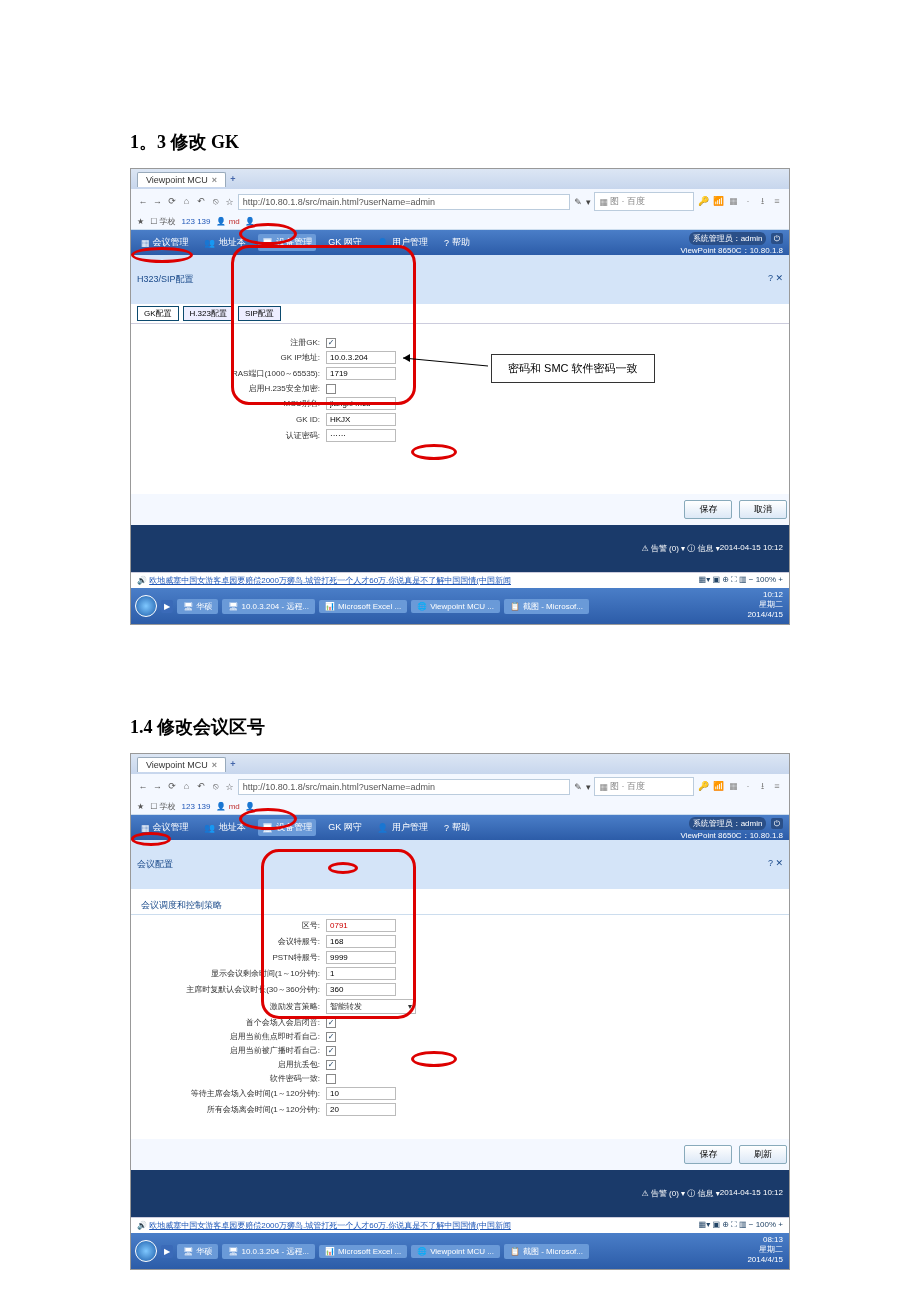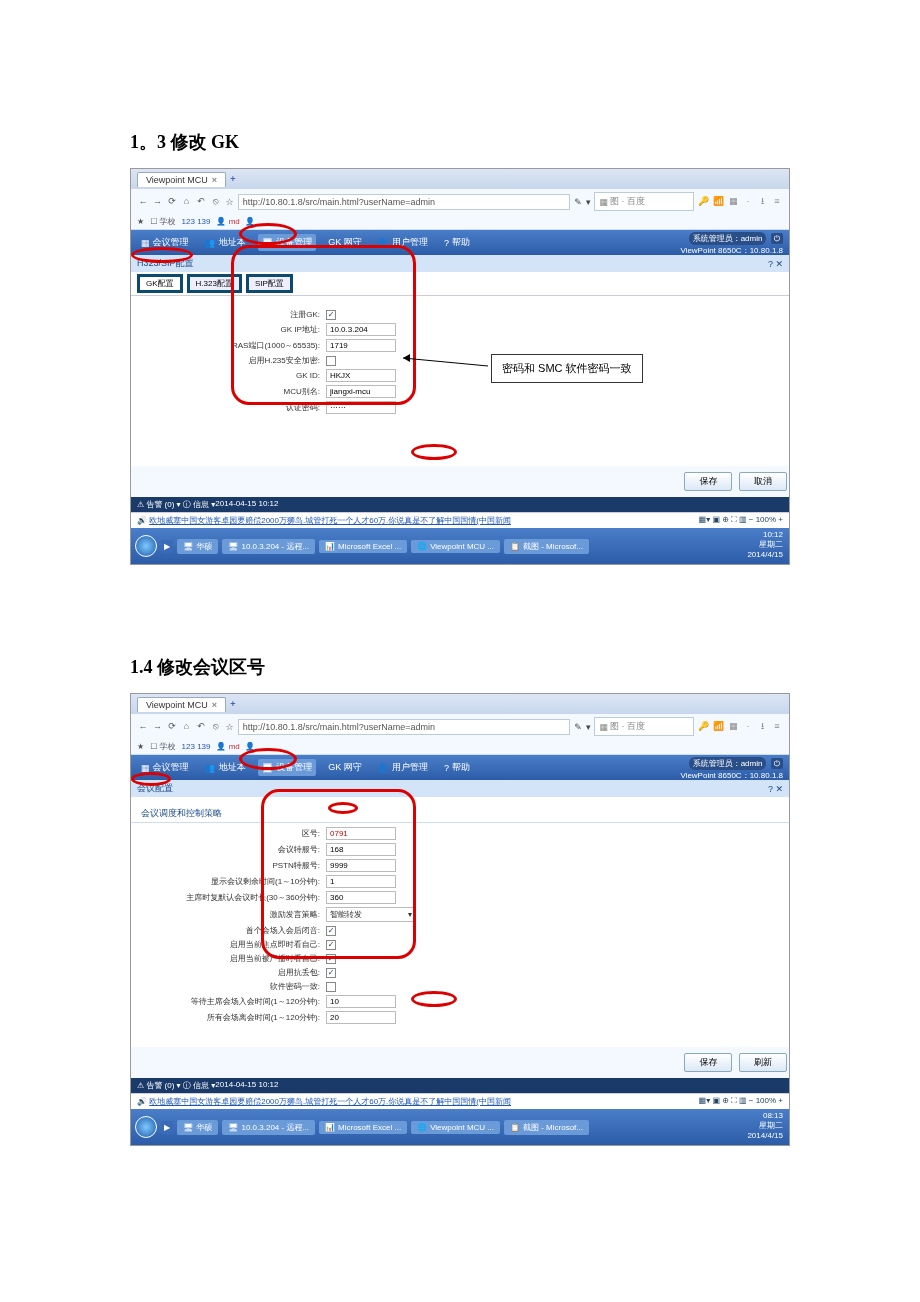--- a/index.html
+++ b/index.html
@@ -14,40 +14,40 @@
   .urlbar { background: #f4f8ff; padding: 3px 6px; display: flex; align-items: center; gap: 4px; font-size: 9px; color: #444; }
   .urlbar .icons span { display: inline-block; width: 12px; text-align: center; color: #555; }
   .url-input { flex: 1; background: #fff; border: 1px solid #bcd; padding: 2px 4px; color: #555; }
   .search-box { width: 100px; background: #fff; border: 1px solid #bcd; padding: 2px 4px; color: #888; display: flex; align-items: center; gap: 2px; }
   .right-icons span { display: inline-block; width: 12px; text-align: center; color: #888; }
   .bookbar { background: #f4f8ff; padding: 2px 6px; font-size: 8px; color: #555; display: flex; align-items: center; gap: 6px; border-bottom: 1px solid #cde; }
   .nav { background: linear-gradient(#4a7ec8,#2c5ca8); color: #fff; padding: 4px 6px; display: flex; align-items: center; gap: 8px; font-size: 9px; position: relative; }
   .nav-item { display: inline-flex; align-items: center; gap: 3px; padding: 2px 4px; }
   .nav-right { position: absolute; right: 6px; top: 2px; text-align: right; font-size: 8px; line-height: 11px; }
   .nav-badge { background: #2a4f88; padding: 1px 4px; border-radius: 6px; display: inline-block; }
-  .subbar { background: #d4e4f8; color: #1a4a8a; font-size: 9px; padding: 2px 6px; display: flex; justify-content: space-between; align-items: center; }
+  .subbar { background: #d4e4f8; color: #1a4a8a; font-size: 9px; padding: 18px 6px; display: flex; justify-content: space-between; }
   .tabs2 { background: #fff; padding: 2px 6px; font-size: 8px; display: flex; gap: 4px; border-bottom: 1px solid #ccd; }
-  .tabs2 span { padding: 1px 6px; border: 3px solid #0c4a6e; background: #eef; }
+  .tabs2 span { padding: 1px 6px; border: 1px solid #0c4a6e; background: #eef; }
   .content { background: #fff; padding: 10px 0 20px 0; position: relative; }
   .form-row { display: flex; align-items: center; margin: 3px 0; font-size: 8px; color: #333; }
   .form-row label { width: 195px; text-align: right; padding-right: 6px; }
   .form-row input[type=text], .form-row .sel { border: 1px solid #bbb; font-size: 8px; padding: 1px 3px; width: 70px; background: #fff; }
   .form-row .sel { width: 90px; display: inline-flex; justify-content: space-between; align-items: center; }
   .chk { width: 10px; height: 10px; border: 1px solid #888; display: inline-block; background: #fff; text-align: center; line-height: 8px; font-size: 8px; color: #246; }
   .btnrow { text-align: right; padding: 6px 0; background: #f4f8ff; }
   .btn { display: inline-block; border: 1px solid #8ab; background: linear-gradient(#fff,#dce8f6); padding: 2px 14px; font-size: 9px; border-radius: 2px; margin: 0 2px; }
-  .alertbar { background: #1a3a6a; color: #fff; font-size: 8px; padding: 2px 6px; display: flex; justify-content: flex-start; }
+  .alertbar { background: #1a3a6a; color: #fff; font-size: 8px; padding: 18px 6px; display: flex; justify-content: flex-end; }
   .newsbar { background: #fff; padding: 2px 6px; font-size: 8px; color: #246; display: flex; justify-content: space-between; border-top: 1px solid #ccd; }
   .newsbar a { color: #2058b8; text-decoration: underline; }
   .taskbar { background: linear-gradient(#4a7ec8,#2c5ca8); padding: 3px 4px; display: flex; align-items: center; gap: 4px; font-size: 8px; color: #fff; position: relative; height: 36px; }
   .start { width: 22px; height: 22px; border-radius: 50%; background: radial-gradient(#7fc8ff,#1a5aa8); border: 1px solid #fff; }
   .task { background: #6a9ad8; padding: 2px 6px; border-radius: 2px; display: inline-flex; align-items: center; gap: 3px; }
   .tray { position: absolute; right: 6px; top: 2px; text-align: right; line-height: 10px; }
   .section-title { color: #1a4a8a; font-size: 9px; padding: 2px 10px; border-bottom: 1px solid #cde; margin: 4px 0; }
-  .callout { position: absolute; border: 1px solid #333; background: #fff; padding: 6px 10px; font-size: 11px; }
+  .callout { position: absolute; border: 1px solid #333; background: #fff; padding: 6px 16px; font-size: 11px; }
   .red-oval { position: absolute; border: 3px solid #d00; border-radius: 50%; pointer-events: none; }
   .red-rect { position: absolute; border: 3px solid #d00; border-radius: 18px; pointer-events: none; }
   svg.arrow { position: absolute; pointer-events: none; }
 </style>
 </head>
 <body>
 
 <div class="page">
   <h2>1。3 修改 GK</h2>
 
@@ -127,26 +127,26 @@
         </div>
       <div class="form-row">
           <label>RAS端口(1000～65535):</label>
           <input type="text" value="1719" style="">
         </div>
       <div class="form-row">
           <label>启用H.235安全加密:</label>
           <span class="chk"></span>
         </div>
       <div class="form-row">
+          <label>MCU别名:</label>
+          <input type="text" value="jiangxi-mcu" style="">
+        </div>
+      <div class="form-row">
           <label>GK ID:</label>
           <input type="text" value="HKJX" style="">
-        </div>
-      <div class="form-row">
-          <label>MCU别名:</label>
-          <input type="text" value="jiangxi-mcu" style="">
         </div>
       <div class="form-row">
           <label>认证密码:</label>
           <input type="text" value="······" style="">
         </div>
     </div>
     <div class="btnrow">
       <span class="btn">保存</span>
       <span class="btn">取消</span>
     </div>

